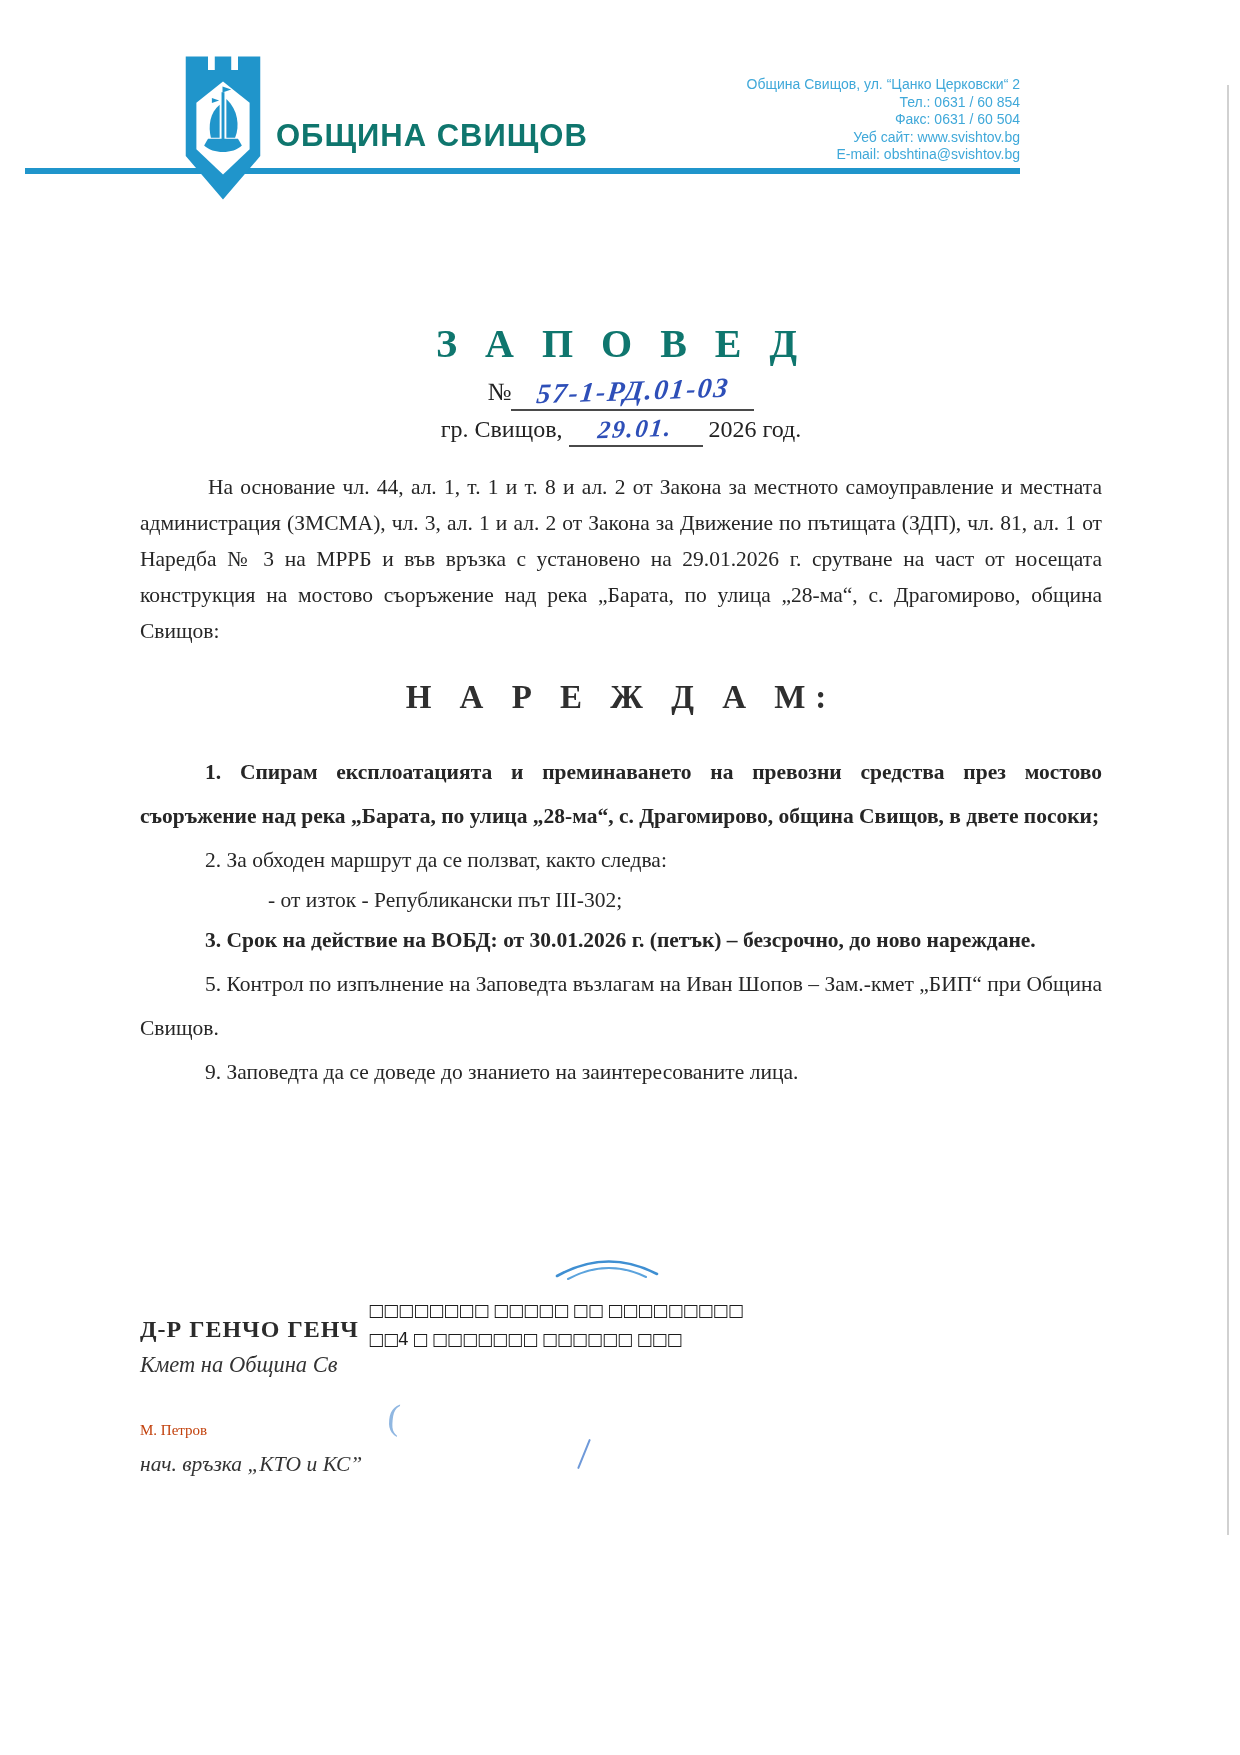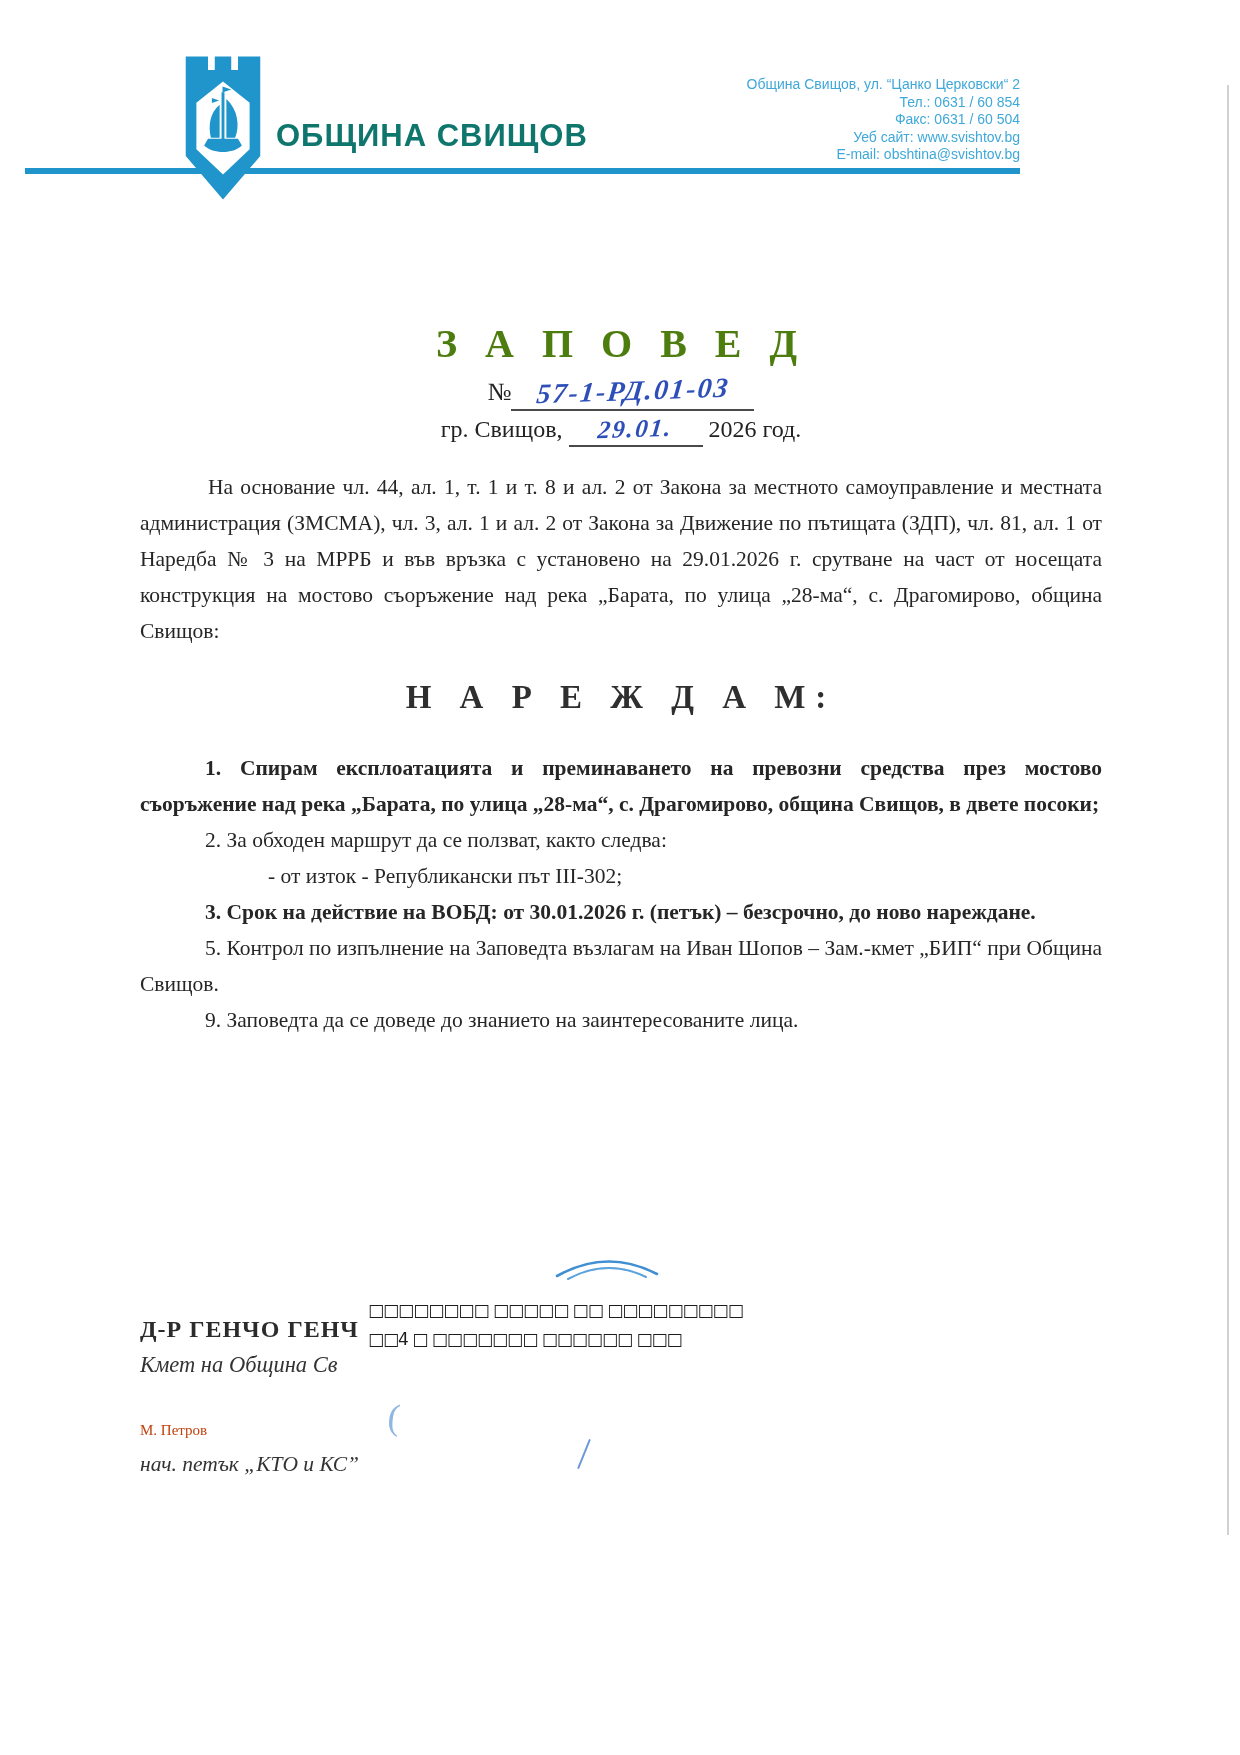--- a/index.html
+++ b/index.html
@@ -31,21 +31,21 @@
     position:absolute;left:25px;top:168px;width:995px;height:6px;
     background:#2095cb;z-index:1;
   }
   .scan-line{
     position:absolute;left:1227px;top:85px;width:2px;height:1450px;
     background:#9a9a9a;opacity:.45;
   }
   
   .doc-body{position:absolute;left:140px;top:320px;width:962px;}
   .doc-title{
-    text-align:center;font-weight:700;font-size:40px;color:#4d7c0f;
+    text-align:center;font-weight:700;font-size:40px;color:#0f766e;
     letter-spacing:9px;margin:0;white-space:nowrap;
   }
   .number-line{text-align:center;margin-top:8px;font-size:25px;color:#222;}
   .hand-underline{
     display:inline-block;border-bottom:2px solid #4a4a4a;
     padding:0 14px 2px 14px;min-width:215px;text-align:center;
   }
   .handwriting{
     font-style:italic;font-weight:bold;color:#2e4fb8;
     font-size:28px;letter-spacing:2px;
@@ -57,21 +57,21 @@
   .place-line .handwriting{font-size:25px;}
   .para{
     margin:0;font-size:21.5px;line-height:36px;
     text-align:justify;text-indent:68px;
   }
   .preamble{margin-top:22px;}
   .command-heading{
     text-align:center;font-weight:700;font-size:33px;color:#2f2f2f;
     letter-spacing:10px;margin:30px 0 34px 0;white-space:nowrap;
   }
-  .item{margin:0;font-size:21.5px;line-height:36px;text-align:justify;text-indent:65px;}
+  .item{margin:0;font-size:21.5px;line-height:44px;text-align:justify;text-indent:65px;}
   .item.bold{font-weight:bold;}
   .subitem{
     margin:0 0 0 128px;font-size:21.5px;line-height:36px;
     text-align:left;text-indent:0;
   }
   
   .stamp-arc{position:absolute;left:552px;top:1252px;width:110px;height:30px;}
   .redaction{
     position:absolute;left:368px;top:1296px;
     font-family:"DejaVu Sans", sans-serif;
@@ -164,18 +164,18 @@
   <svg class="stamp-arc" viewBox="0 0 110 30" xmlns="http://www.w3.org/2000/svg">
     <path d="M5,24 Q55,-4 105,22" fill="none" stroke="#3f8fd2" stroke-width="2.6" stroke-linecap="round"></path>
     <path d="M16,27 Q55,6 94,25" fill="none" stroke="#5ba3dd" stroke-width="2" stroke-linecap="round"></path>
   </svg>
 
   <div class="redaction"><span>□□□□□□□□ □□□□□ □□ □□□□□□□□□</span><br><span>□□4 □ □□□□□□□ □□□□□□ □□□</span></div>
 
   <div class="signer-name">Д-Р ГЕНЧО ГЕНЧ</div>
   <div class="signer-title">Кмет на Община Св</div>
   <div class="prepared-name">М. Петров</div>
-  <div class="prepared-title">нач. петък „КТО и КС”</div>
+  <div class="prepared-title">нач. връзка „КТО и КС”</div>
 
   <div class="pen-mark-paren">(</div>
   <div class="pen-mark-stroke"></div>
 
 </div>
 
 </body></html>

